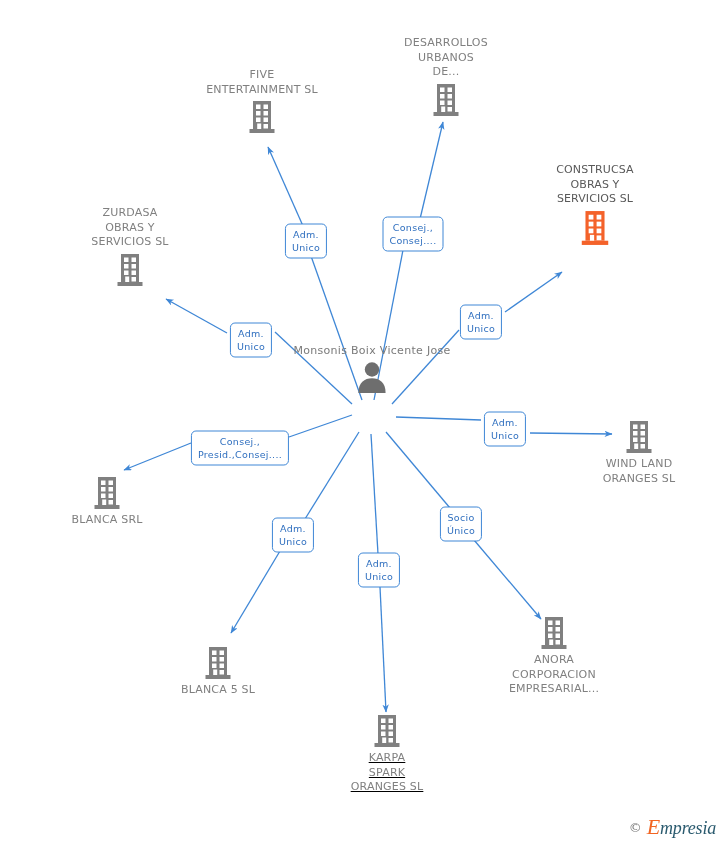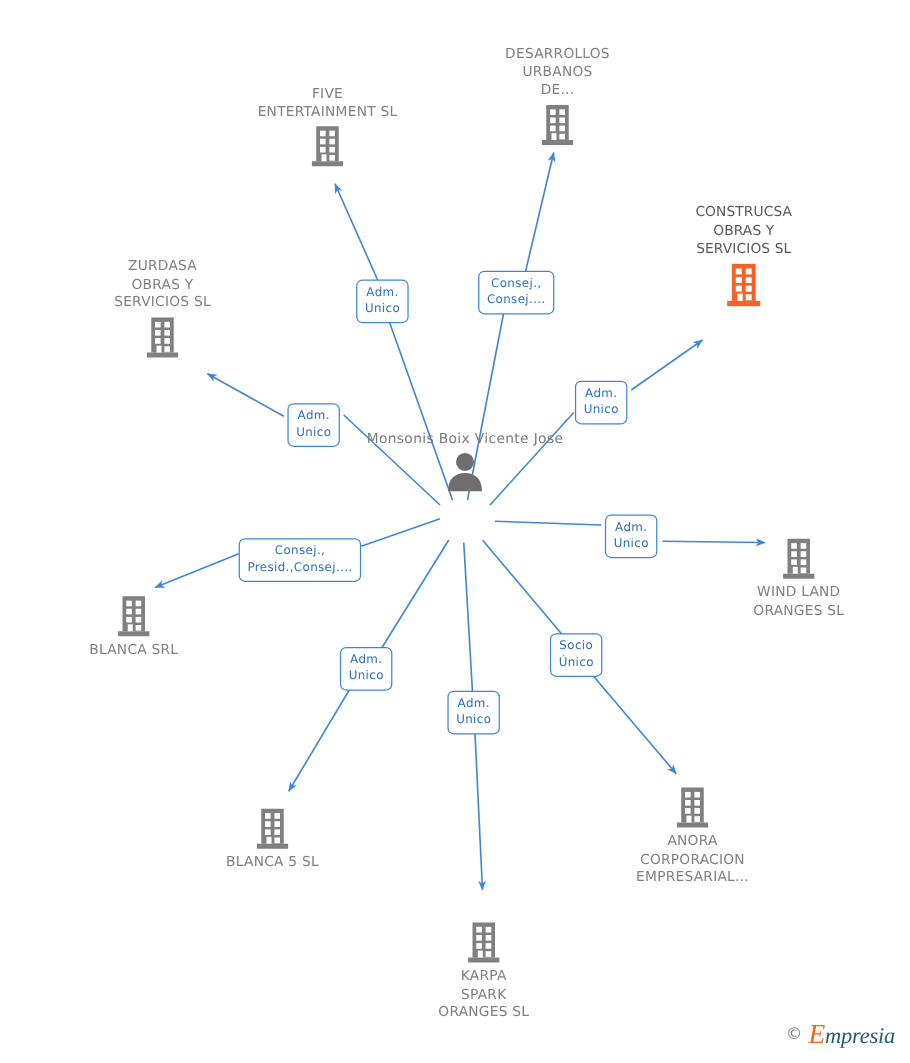--- a/index.html
+++ b/index.html
@@ -227,21 +227,21 @@
         <rect x="8" y="11" width="4.5" height="4.5"></rect>
           <rect x="15.5" y="11" width="4.5" height="4.5"></rect>
         <rect x="8" y="17.5" width="4.5" height="4.5"></rect>
           <rect x="15.5" y="17.5" width="4.5" height="4.5"></rect>
         <rect x="9.2" y="23.5" width="4" height="5.5"></rect>
           <rect x="15.5" y="24" width="4.5" height="4.5"></rect>
       </g>
     </svg>
   </div>
 
-  <div class="node cap-bottom" id="node-wind-land-oranges" style="left:639px; top:430px;">
+  <div class="node cap-bottom" id="node-wind-land-oranges" style="left:639px; top:420px;">
     <svg class="glyph" width="28" height="34" viewBox="0 0 28 34">
       <g fill="#808080">
         <rect x="5" y="1" width="18" height="28"></rect>
         <rect x="1.5" y="29" width="25" height="4"></rect>
       </g>
       <g fill="#ffffff">
         <rect x="8" y="4.5" width="4.5" height="4.5"></rect>
           <rect x="15.5" y="4.5" width="4.5" height="4.5"></rect>
         <rect x="8" y="11" width="4.5" height="4.5"></rect>
           <rect x="15.5" y="11" width="4.5" height="4.5"></rect>
@@ -288,21 +288,21 @@
           <rect x="15.5" y="11" width="4.5" height="4.5"></rect>
         <rect x="8" y="17.5" width="4.5" height="4.5"></rect>
           <rect x="15.5" y="17.5" width="4.5" height="4.5"></rect>
         <rect x="9.2" y="23.5" width="4" height="5.5"></rect>
           <rect x="15.5" y="24" width="4.5" height="4.5"></rect>
       </g>
     </svg>
     <div class="caption">BLANCA 5 SL</div>
   </div>
 
-  <div class="node cap-bottom" id="node-karpa-spark" style="left:387px; top:737px;">
+  <div class="node cap-bottom" id="node-karpa-spark" style="left:387px; top:714px;text-decoration:underline;">
     <svg class="glyph" width="28" height="34" viewBox="0 0 28 34">
       <g fill="#808080">
         <rect x="5" y="1" width="18" height="28"></rect>
         <rect x="1.5" y="29" width="25" height="4"></rect>
       </g>
       <g fill="#ffffff">
         <rect x="8" y="4.5" width="4.5" height="4.5"></rect>
           <rect x="15.5" y="4.5" width="4.5" height="4.5"></rect>
         <rect x="8" y="11" width="4.5" height="4.5"></rect>
           <rect x="15.5" y="11" width="4.5" height="4.5"></rect>
@@ -310,21 +310,21 @@
           <rect x="15.5" y="17.5" width="4.5" height="4.5"></rect>
         <rect x="9.2" y="23.5" width="4" height="5.5"></rect>
           <rect x="15.5" y="24" width="4.5" height="4.5"></rect>
       </g>
     </svg>
     <div class="caption">KARPA
 SPARK
 ORANGES SL</div>
   </div>
 
-  <div class="node cap-bottom" id="node-anora" style="left:554px; top:629px;">
+  <div class="node cap-bottom" id="node-anora" style="left:554px; top:616px;">
     <svg class="glyph" width="28" height="34" viewBox="0 0 28 34">
       <g fill="#808080">
         <rect x="5" y="1" width="18" height="28"></rect>
         <rect x="1.5" y="29" width="25" height="4"></rect>
       </g>
       <g fill="#ffffff">
         <rect x="8" y="4.5" width="4.5" height="4.5"></rect>
           <rect x="15.5" y="4.5" width="4.5" height="4.5"></rect>
         <rect x="8" y="11" width="4.5" height="4.5"></rect>
           <rect x="15.5" y="11" width="4.5" height="4.5"></rect>

